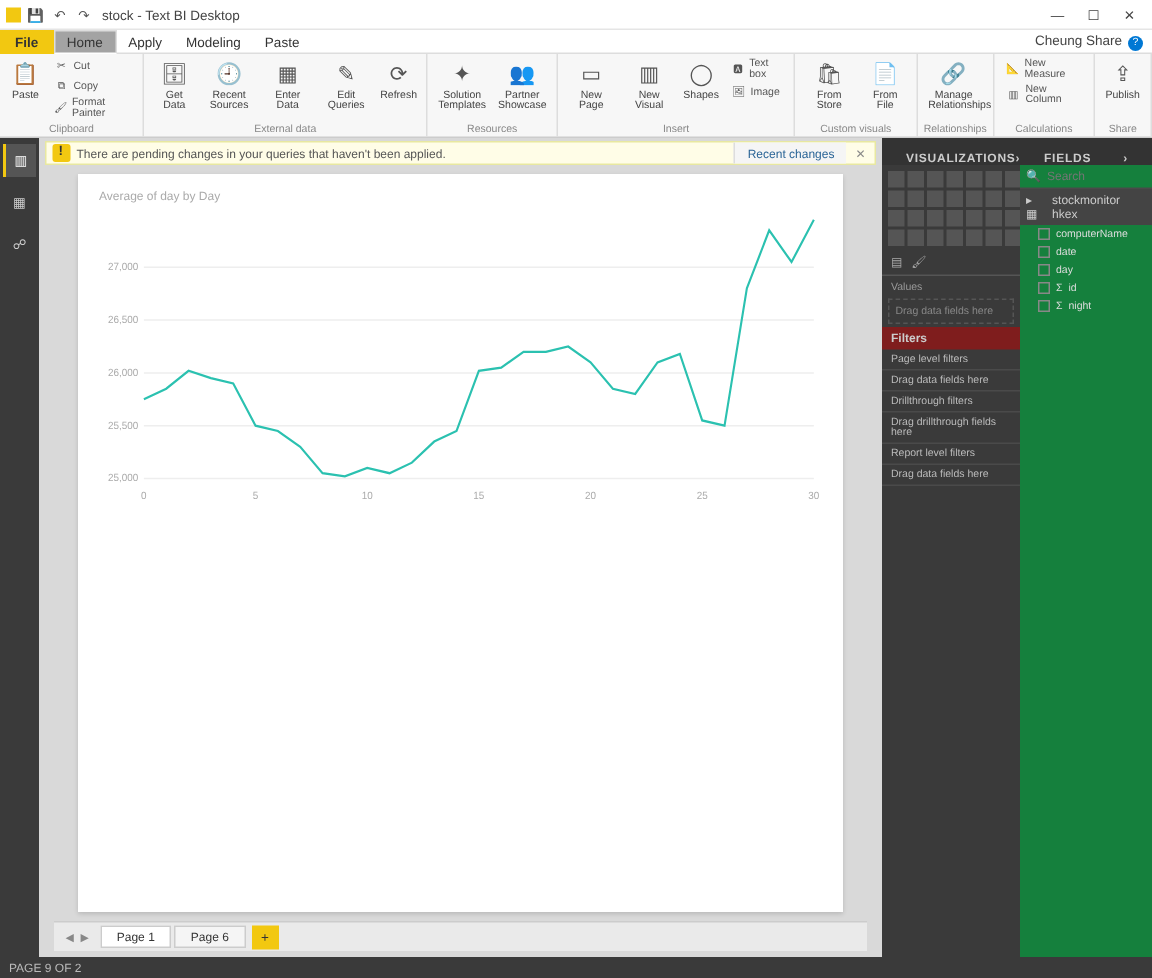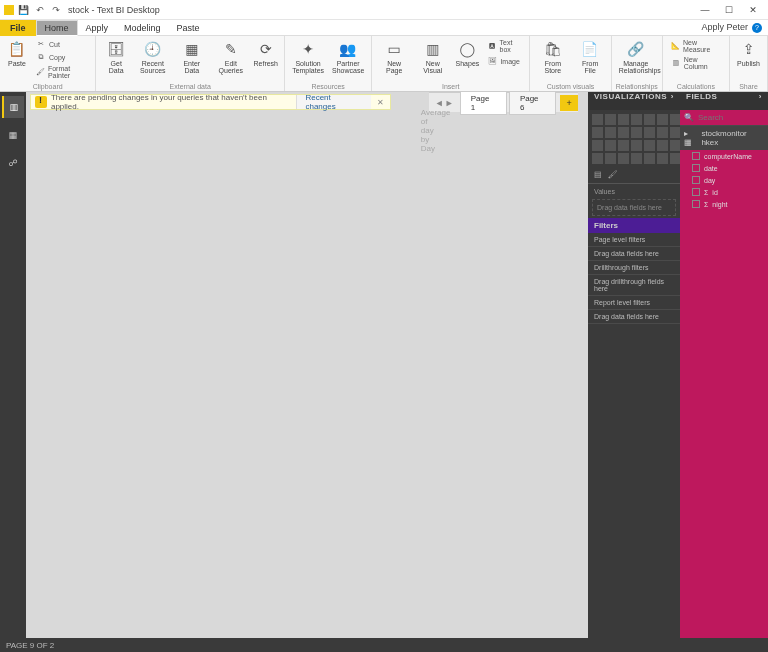--- a/index.html
+++ b/index.html
@@ -35,52 +35,52 @@
 .rbtn-sm { display:flex; align-items:center; gap:3px; font-size:7px; color:#555; padding:1px 2px;}
 .rbtn-sm .si{width:10px;height:10px;display:inline-flex;align-items:center;justify-content:center;}
 .clipboard-col { display:flex; flex-direction:column; gap:1px; padding-left:2px;}
 
 
 .main { flex:1; display:flex; min-height:0;}
 .left-rail { width: 26px; background: #3a3a3a; display:flex; flex-direction:column; align-items:center; padding-top:4px; gap:6px;}
 .rail-btn { width:22px; height:22px; display:flex; align-items:center; justify-content:center; color:#ccc;}
 .rail-btn.active{ background:#555; border-left:2px solid #f2c811; color:#fff;}
 
-.canvas-wrap { flex:1; background:#d9d9d9; display:flex; min-width:0;}
+.canvas-wrap { flex:1; background:#d9d9d9; display:flex; flex-direction:column; min-width:0;}
 .warn-bar { height:16px; background:#fffde7; border:1px solid #e8e8a0; display:flex; align-items:center; font-size:8px; color:#555; margin:2px 4px 0;}
 .warn-bar .wi{width:12px;height:12px;background:#f2c811;border-radius:2px;margin:0 4px;position:relative;}
 .warn-bar .wi::after{content:"!";position:absolute;left:4px;top:-1px;color:#333;font-weight:bold;font-size:9px;}
 .warn-bar .apply{ margin-left:auto; padding:0 8px; height:14px; border-left:1px solid #ddd; color:#2a6496; display:flex;align-items:center; background:#f5f5f5;}
 .warn-bar .close{ padding:0 6px; color:#888;}
 
-.page-canvas { flex:1; margin:6px 12px; background:#fff; box-shadow: 0 1px 3px rgba(0,0,0,.15); position:relative; display:flex; flex-direction:column;}
+.page-canvas { flex:1; margin:6px 26px; background:#fff; box-shadow: 0 1px 3px rgba(0,0,0,.15); position:relative; display:flex; flex-direction:column;}
 .chart { position:absolute; left:10px; top:8px; right:10px; height:230px;}
 .chart-title{ font-size:8px; color:#aaa; padding:2px 4px;}
 .chart svg{ width:100%; height:200px;}
 .axis-text{ font-size:7px; fill:#aaa;}
 .grid-line{ stroke:#eee; stroke-width:1;}
 .series-line{ stroke:#2bc1b0; stroke-width:1.5; fill:none;}
 
 .page-tabs{ height:20px; background:#eaeaea; border-top:1px solid #ccc; display:flex; align-items:center; padding-left:6px; gap:2px; margin:0 10px 4px;}
 .ptab{ padding:2px 10px; font-size:8px; background:#f5f5f5; border:1px solid #ccc;}
 .ptab.active{ background:#fff;}
 .ptab-arrows{display:flex;gap:1px;margin-right:4px;color:#888;}
 .ptab-add{ width:18px; height:16px; background:#f2c811; display:flex;align-items:center;justify-content:center; margin-left:2px;}
 
 
 .rpanel { width:92px; background:#3a3a3a; color:#ccc; display:flex; flex-direction:column; font-size:8px;}
-.rpanel.fields{ width:88px; background:#be185d;}
-.rpanel-header{ height:18px; background:#333; display:flex; align-items:flex-start; padding:0 6px; font-size:8px; letter-spacing:.5px; font-weight:600; text-transform:uppercase;}
+.rpanel.fields{ width:88px; background:#15803d;}
+.rpanel-header{ height:18px; background:#333; display:flex; align-items:flex-end; padding:0 16px; font-size:8px; letter-spacing:.5px; font-weight:600; text-transform:uppercase;}
 .rpanel-header .chev{margin-left:auto;}
 .viz-grid{ display:grid; grid-template-columns: repeat(7,11px); gap:2px; padding:4px; }
 .viz-cell{ width:11px; height:11px; background:#555; display:flex;align-items:center;justify-content:center;}
 .viz-tools{display:flex; gap:6px; padding:2px 6px 4px; color:#aaa; border-bottom:1px solid #555;}
 .rsec-label{ padding:4px 6px 2px; color:#999; font-size:7px;}
 .drop-zone{ margin:2px 4px; padding:4px; font-size:7px; color:#888; border:1px dashed #555; text-align:left;}
-.filters-head{ background:#4c1d95; padding:3px 6px; font-size:8px; font-weight:600;}
+.filters-head{ background:#7f1d1d; padding:3px 6px; font-size:8px; font-weight:600;}
 .frow{ padding:3px 6px; font-size:7px; border-bottom:1px solid #4a4a4a; color:#bbb;}
 
 .search-row{ display:flex; align-items:center; padding:3px 4px; gap:4px; border-bottom:1px solid #4a4a4a;}
 .search-row input{ flex:1; background:transparent; border:none; color:#ccc; font-size:8px; outline:none;}
 .table-row{ display:flex; align-items:center; gap:4px; padding:3px 4px; background:#444;}
 .field-row{ display:flex; align-items:center; gap:4px; padding:2px 4px 2px 12px; font-size:7px; color:#ddd;}
 .field-row .cb{ width:8px;height:8px;border:1px solid #888;}
 
 .status{ height:14px; background:#3a3a3a; color:#bbb; font-size:8px; display:flex; align-items:center; padding:0 6px;}
 </style>
@@ -102,21 +102,21 @@
     <div class="win-btn">✕</div>
   </div>
 </div>
 
 <div class="menu">
   <div class="menu-btn file">File</div>
   <div class="menu-btn active">Home</div>
   <div class="menu-btn">Apply</div>
   <div class="menu-btn">Modeling</div>
   <div class="menu-btn">Paste</div>
-  <div class="user"><span>Apply Peter</span><span class="qmark">?</span></div>
+  <div class="user"><span>Cheung Share</span><span class="qmark">?</span></div>
 </div>
 
 <div class="ribbon">
   <div class="ribbon-group">
     <div class="items">
       <div class="rbtn">
           <div class="rbtn-icon">📋</div>
           <div class="rbtn-label">Paste</div>
         </div>
       <div class="clipboard-col">

